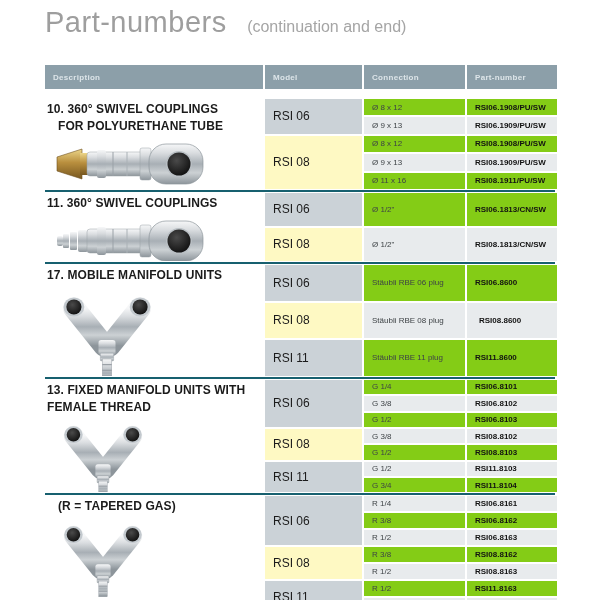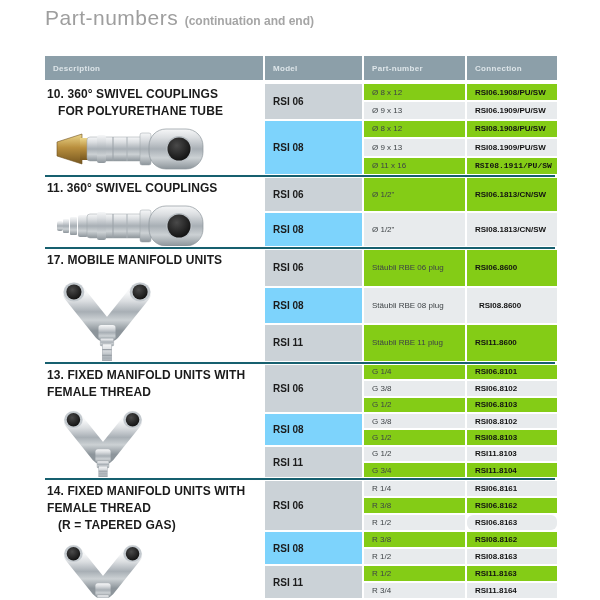--- a/index.html
+++ b/index.html
@@ -1,50 +1,50 @@
 <!DOCTYPE html>
 <html><head>
 <meta charset="utf-8">
 <style>
   html,body{margin:0;padding:0;background:#ffffff;}
   body{width:600px;height:600px;overflow:hidden;font-family:"Liberation Sans","DejaVu Sans",sans-serif;}
   .page{position:relative;width:600px;height:600px;}
 
   .title-block{padding:6px 0 0 45px;color:#9e9e9e;}
-  .title-main{font-size:21px;font-weight:normal;letter-spacing:0.5px;display:inline;}
-  .title-sub{font-size:12px;display:inline;margin-left:2px;color:#a5a5a5;font-weight:bold;}
+  .title-main{font-size:29px;font-weight:normal;letter-spacing:0.5px;display:inline;}
+  .title-sub{font-size:16px;display:inline;margin-left:16px;color:#a5a5a5;}
 
   .catalog{width:510px;margin:26px 0 0 45px;}
 
   .grid-row{display:grid;grid-template-columns:218px 97px 101px 90px;gap:2px;background:#ffffff;}
-  .thead{margin-bottom:4px;}
+  .thead{margin-bottom:10px;}
   .th{background:#8c9fa9;color:#dde5e9;font-size:8px;font-weight:bold;
       height:24px;display:flex;align-items:center;padding-left:8px;letter-spacing:0.3px;}
 
   .section{display:grid;grid-template-columns:218px 97px 101px 90px;gap:2px;background:#ffffff;}
   .sec-0{grid-auto-rows:16.4px;}
   .sec-1{grid-auto-rows:33px;}
   .sec-2{grid-auto-rows:35.6px;}
   .sec-3{grid-auto-rows:14.4px;}
   .sec-4{grid-auto-rows:15px;}
 
   .divider{height:2px;background:#17606f;margin:1px 0;}
 
   .cell{display:flex;align-items:center;padding-left:8px;overflow:hidden;}
   .row-dark{background:#84cc16;}
   .row-light{background:#e8ebed;}
   .model-dark{background:#cbd2d7;}
-  .model-light{background:#7dd3fc;}
+  .model-light{background:#fef9c3;}
 
   .desc-cell{grid-column:1;background:#ffffff;padding:2px 4px 0 2px;overflow:hidden;}
   .desc-line{font-size:12px;font-weight:bold;color:#1b1b1b;line-height:1.4;letter-spacing:0.1px;}
   .desc-line.cont{padding-left:11px;}
   .photo-wrap{margin-top:7px;margin-left:8px;}
 
-  .model-cell{font-size:10px;font-weight:bold;color:#1b1b1b;}
+  .model-cell{font-size:12px;font-weight:normal;color:#1b1b1b;}
   .conn-cell{font-size:8px;color:#3e4346;}
   .part-cell{font-size:8px;font-weight:bold;color:#121212;}
 
   .hidden-defs{position:absolute;width:0;height:0;overflow:hidden;}
 </style>
 </head>
 <body>
 
 <svg class="hidden-defs" aria-hidden="true">
   <defs>
@@ -70,22 +70,22 @@
 <div class="page">
   <div class="title-block">
     <h1 class="title-main">Part-numbers</h1>
     <span class="title-sub">(continuation and end)</span>
   </div>
 
   <div class="catalog">
     <div class="grid-row thead">
         <div class="th">Description</div>
         <div class="th">Model</div>
+        <div class="th">Connection</div>
         <div class="th">Part-number</div>
-        <div class="th">Connection</div>
       </div>
     <div>
         <div class="section sec-0">
           <div class="desc-cell" style="grid-row: 1 / span 5;">
             <div class="desc-line">10. 360° SWIVEL COUPLINGS</div>
             <div class="desc-line cont">FOR POLYURETHANE TUBE</div>
             <div class="photo-wrap"><svg width="150" height="44" viewBox="0 0 150 44">
                 <polygon points="2,15 27,7 27,37 2,29" fill="url(#g-brass)" stroke="#6e5120" stroke-width="0.6"></polygon>
                 <rect x="25" y="11" width="8" height="22" fill="url(#g-brass)"></rect>
                 <rect x="32" y="10" width="56" height="24" rx="3" fill="url(#g-silver)" stroke="#9aa1a7" stroke-width="0.5"></rect>
@@ -102,21 +102,21 @@
           <div class="cell conn-cell row-dark" style="grid-area: 1 / 3;">Ø 8 x 12</div>
           <div class="cell part-cell row-dark" style="grid-area: 1 / 4;">RSI06.1908/PU/SW</div>
           <div class="cell conn-cell row-light" style="grid-area: 2 / 3;">Ø 9 x 13</div>
           <div class="cell part-cell row-light" style="grid-area: 2 / 4;">RSI06.1909/PU/SW</div>
           <div class="cell model-cell model-light" style="grid-area: 3 / 2 / span 3;">RSI 08</div>
           <div class="cell conn-cell row-dark" style="grid-area: 3 / 3;">Ø 8 x 12</div>
           <div class="cell part-cell row-dark" style="grid-area: 3 / 4;">RSI08.1908/PU/SW</div>
           <div class="cell conn-cell row-light" style="grid-area: 4 / 3;">Ø 9 x 13</div>
           <div class="cell part-cell row-light" style="grid-area: 4 / 4;">RSI08.1909/PU/SW</div>
           <div class="cell conn-cell row-dark" style="grid-area: 5 / 3;">Ø 11 x 16</div>
-          <div class="cell part-cell row-dark" style="grid-area: 5 / 4; font-family: Liberation Mono, monospace;">RSI08.1911/PU/SW</div>
+          <div class="cell part-cell row-dark" style="grid-area: 5 / 4;">RSI08.1911/PU/SW</div>
         </div>
         <div class="divider"></div>
         <div class="section sec-1">
           <div class="desc-cell" style="grid-row: 1 / span 2;">
             <div class="desc-line">11. 360° SWIVEL COUPLINGS</div>
             <div class="photo-wrap"><svg width="150" height="44" viewBox="0 0 150 44">
                 <rect x="2" y="17" width="6" height="10" rx="2" fill="url(#g-silver)"></rect>
                 <rect x="8" y="15" width="6" height="14" rx="1" fill="url(#g-silver)"></rect>
                 <rect x="15" y="13" width="7" height="18" rx="1" fill="url(#g-silver)"></rect>
                 <rect x="23" y="11" width="10" height="22" rx="2" fill="url(#g-silver)"></rect>
@@ -199,21 +199,20 @@
           <div class="cell part-cell row-dark" style="grid-area: 5 / 4;">RSI08.8103</div>
           <div class="cell model-cell model-dark" style="grid-area: 6 / 2 / span 2;">RSI 11</div>
           <div class="cell conn-cell row-light" style="grid-area: 6 / 3;">G 1/2</div>
           <div class="cell part-cell row-light" style="grid-area: 6 / 4;">RSI11.8103</div>
           <div class="cell conn-cell row-dark" style="grid-area: 7 / 3;">G 3/4</div>
           <div class="cell part-cell row-dark" style="grid-area: 7 / 4;">RSI11.8104</div>
         </div>
         <div class="divider"></div>
         <div class="section sec-4">
           <div class="desc-cell" style="grid-row: 1 / span 7;">
-            <div class="desc-line">14. FIXED MANIFOLD UNITS WITH FEMALE THREAD</div>
             <div class="desc-line cont">(R = TAPERED GAS)</div>
             <div class="photo-wrap"><svg width="96" height="76" viewBox="0 0 110 90">
                 <line x1="20" y1="16" x2="52" y2="56" stroke="url(#g-silver)" stroke-width="23" stroke-linecap="round"></line>
                 <line x1="90" y1="16" x2="58" y2="56" stroke="url(#g-silver)" stroke-width="23" stroke-linecap="round"></line>
                 <ellipse cx="20" cy="15" rx="11" ry="10" fill="#c3c9ce"></ellipse>
                 <circle cx="20" cy="15" r="8" fill="url(#g-hole)"></circle>
                 <ellipse cx="90" cy="15" rx="11" ry="10" fill="#c3c9ce"></ellipse>
                 <circle cx="90" cy="15" r="8" fill="url(#g-hole)"></circle>
                 <rect x="46" y="50" width="18" height="16" rx="3" fill="url(#g-silver)"></rect>
                 <rect x="48" y="64" width="14" height="8" rx="1" fill="url(#g-silver)" stroke="#9aa1a7" stroke-width="0.5"></rect>
@@ -222,21 +221,21 @@
                 <line x1="50" y1="82" x2="60" y2="82" stroke="#969da3" stroke-width="1.2"></line>
                 <line x1="50" y1="88" x2="60" y2="88" stroke="#969da3" stroke-width="1.2"></line>
               </svg></div>
           </div>
           <div class="cell model-cell model-dark" style="grid-area: 1 / 2 / span 3;">RSI 06</div>
           <div class="cell conn-cell row-light" style="grid-area: 1 / 3;">R 1/4</div>
           <div class="cell part-cell row-light" style="grid-area: 1 / 4;">RSI06.8161</div>
           <div class="cell conn-cell row-dark" style="grid-area: 2 / 3;">R 3/8</div>
           <div class="cell part-cell row-dark" style="grid-area: 2 / 4;">RSI06.8162</div>
           <div class="cell conn-cell row-light" style="grid-area: 3 / 3;">R 1/2</div>
-          <div class="cell part-cell row-light" style="grid-area: 3 / 4; border-radius: 6px;">RSI06.8163</div>
+          <div class="cell part-cell row-light" style="grid-area: 3 / 4;">RSI06.8163</div>
           <div class="cell model-cell model-light" style="grid-area: 4 / 2 / span 2;">RSI 08</div>
           <div class="cell conn-cell row-dark" style="grid-area: 4 / 3;">R 3/8</div>
           <div class="cell part-cell row-dark" style="grid-area: 4 / 4;">RSI08.8162</div>
           <div class="cell conn-cell row-light" style="grid-area: 5 / 3;">R 1/2</div>
           <div class="cell part-cell row-light" style="grid-area: 5 / 4;">RSI08.8163</div>
           <div class="cell model-cell model-dark" style="grid-area: 6 / 2 / span 2;">RSI 11</div>
           <div class="cell conn-cell row-dark" style="grid-area: 6 / 3;">R 1/2</div>
           <div class="cell part-cell row-dark" style="grid-area: 6 / 4;">RSI11.8163</div>
           <div class="cell conn-cell row-light" style="grid-area: 7 / 3;">R 3/4</div>
           <div class="cell part-cell row-light" style="grid-area: 7 / 4;">RSI11.8164</div>

